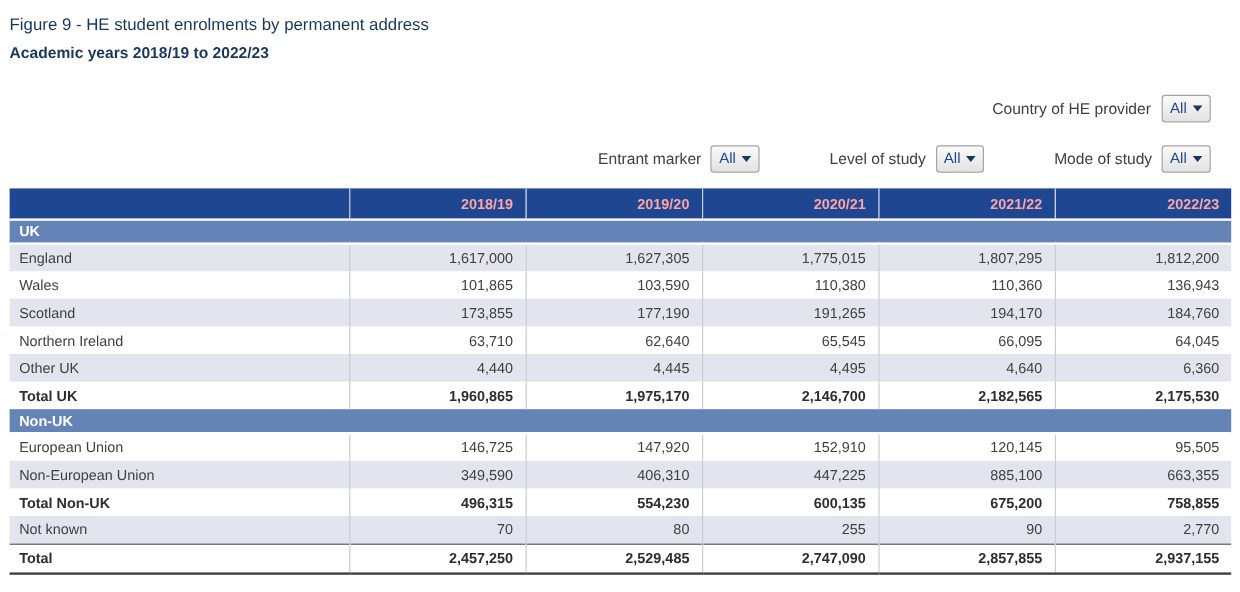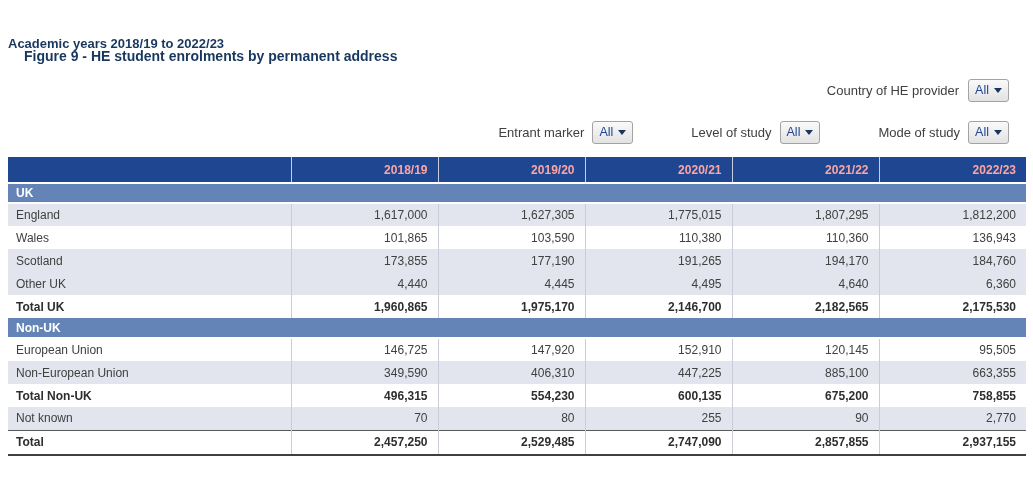--- a/index.html
+++ b/index.html
@@ -13,22 +13,22 @@
   *{box-sizing:border-box;}
   html,body{margin:0;padding:0;background:#fff;}
   body{
     width:1033px;height:493px;overflow:hidden;
     font-family:"Liberation Sans", sans-serif;
     color:var(--body-text);
   }
   .page{position:relative;width:1033px;height:493px;background:#fff;}
 
   .fig-title{
-    position:absolute;left:24px;top:13px;
-    font-size:14px;font-weight:bold;color:var(--title-color);line-height:1.1;margin-top:36px;
+    position:absolute;left:8px;top:13px;
+    font-size:14px;font-weight:normal;color:var(--title-color);line-height:1.1;
   }
   .fig-subtitle{
     position:absolute;left:8px;top:37px;
     font-size:13px;font-weight:bold;color:var(--title-color);line-height:1.1;
   }
 
   .filter-row{position:absolute;right:24px;display:flex;align-items:center;}
   .filter-row.row1{top:78px;height:24px;gap:9px;}
   .filter-row.row2{top:120px;height:24px;gap:58px;}
   .filter-group{display:flex;align-items:center;gap:8px;}
@@ -159,20 +159,28 @@
           <td class="val">136,943</td>
         </tr>
         <tr class="data stripe">
           <td class="rowlabel">Scotland</td>
           <td class="val">173,855</td>
           <td class="val">177,190</td>
           <td class="val">191,265</td>
           <td class="val">194,170</td>
           <td class="val">184,760</td>
         </tr>
+        <tr class="data">
+          <td class="rowlabel">Northern Ireland</td>
+          <td class="val">63,710</td>
+          <td class="val">62,640</td>
+          <td class="val">65,545</td>
+          <td class="val">66,095</td>
+          <td class="val">64,045</td>
+        </tr>
         <tr class="data stripe">
           <td class="rowlabel">Other UK</td>
           <td class="val">4,440</td>
           <td class="val">4,445</td>
           <td class="val">4,495</td>
           <td class="val">4,640</td>
           <td class="val">6,360</td>
         </tr>
         <tr class="subtotal">
           <td class="rowlabel">Total UK</td>

